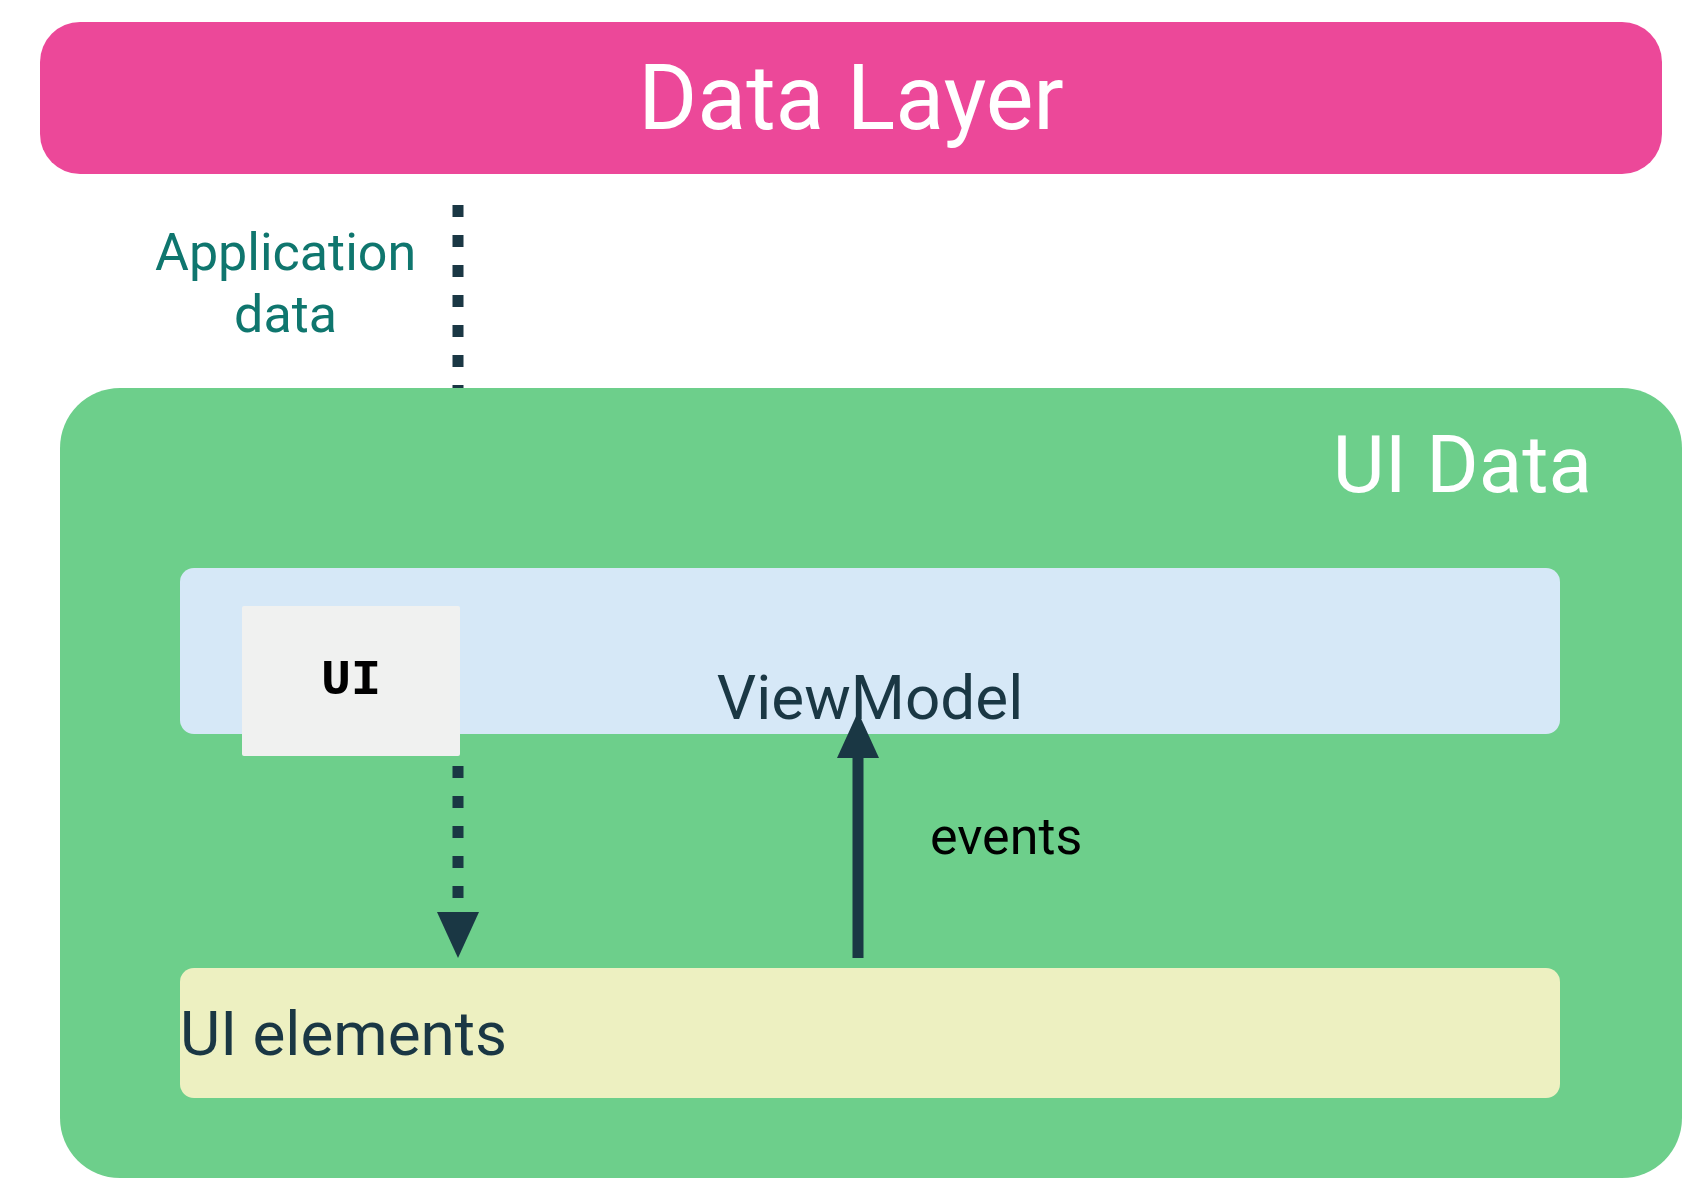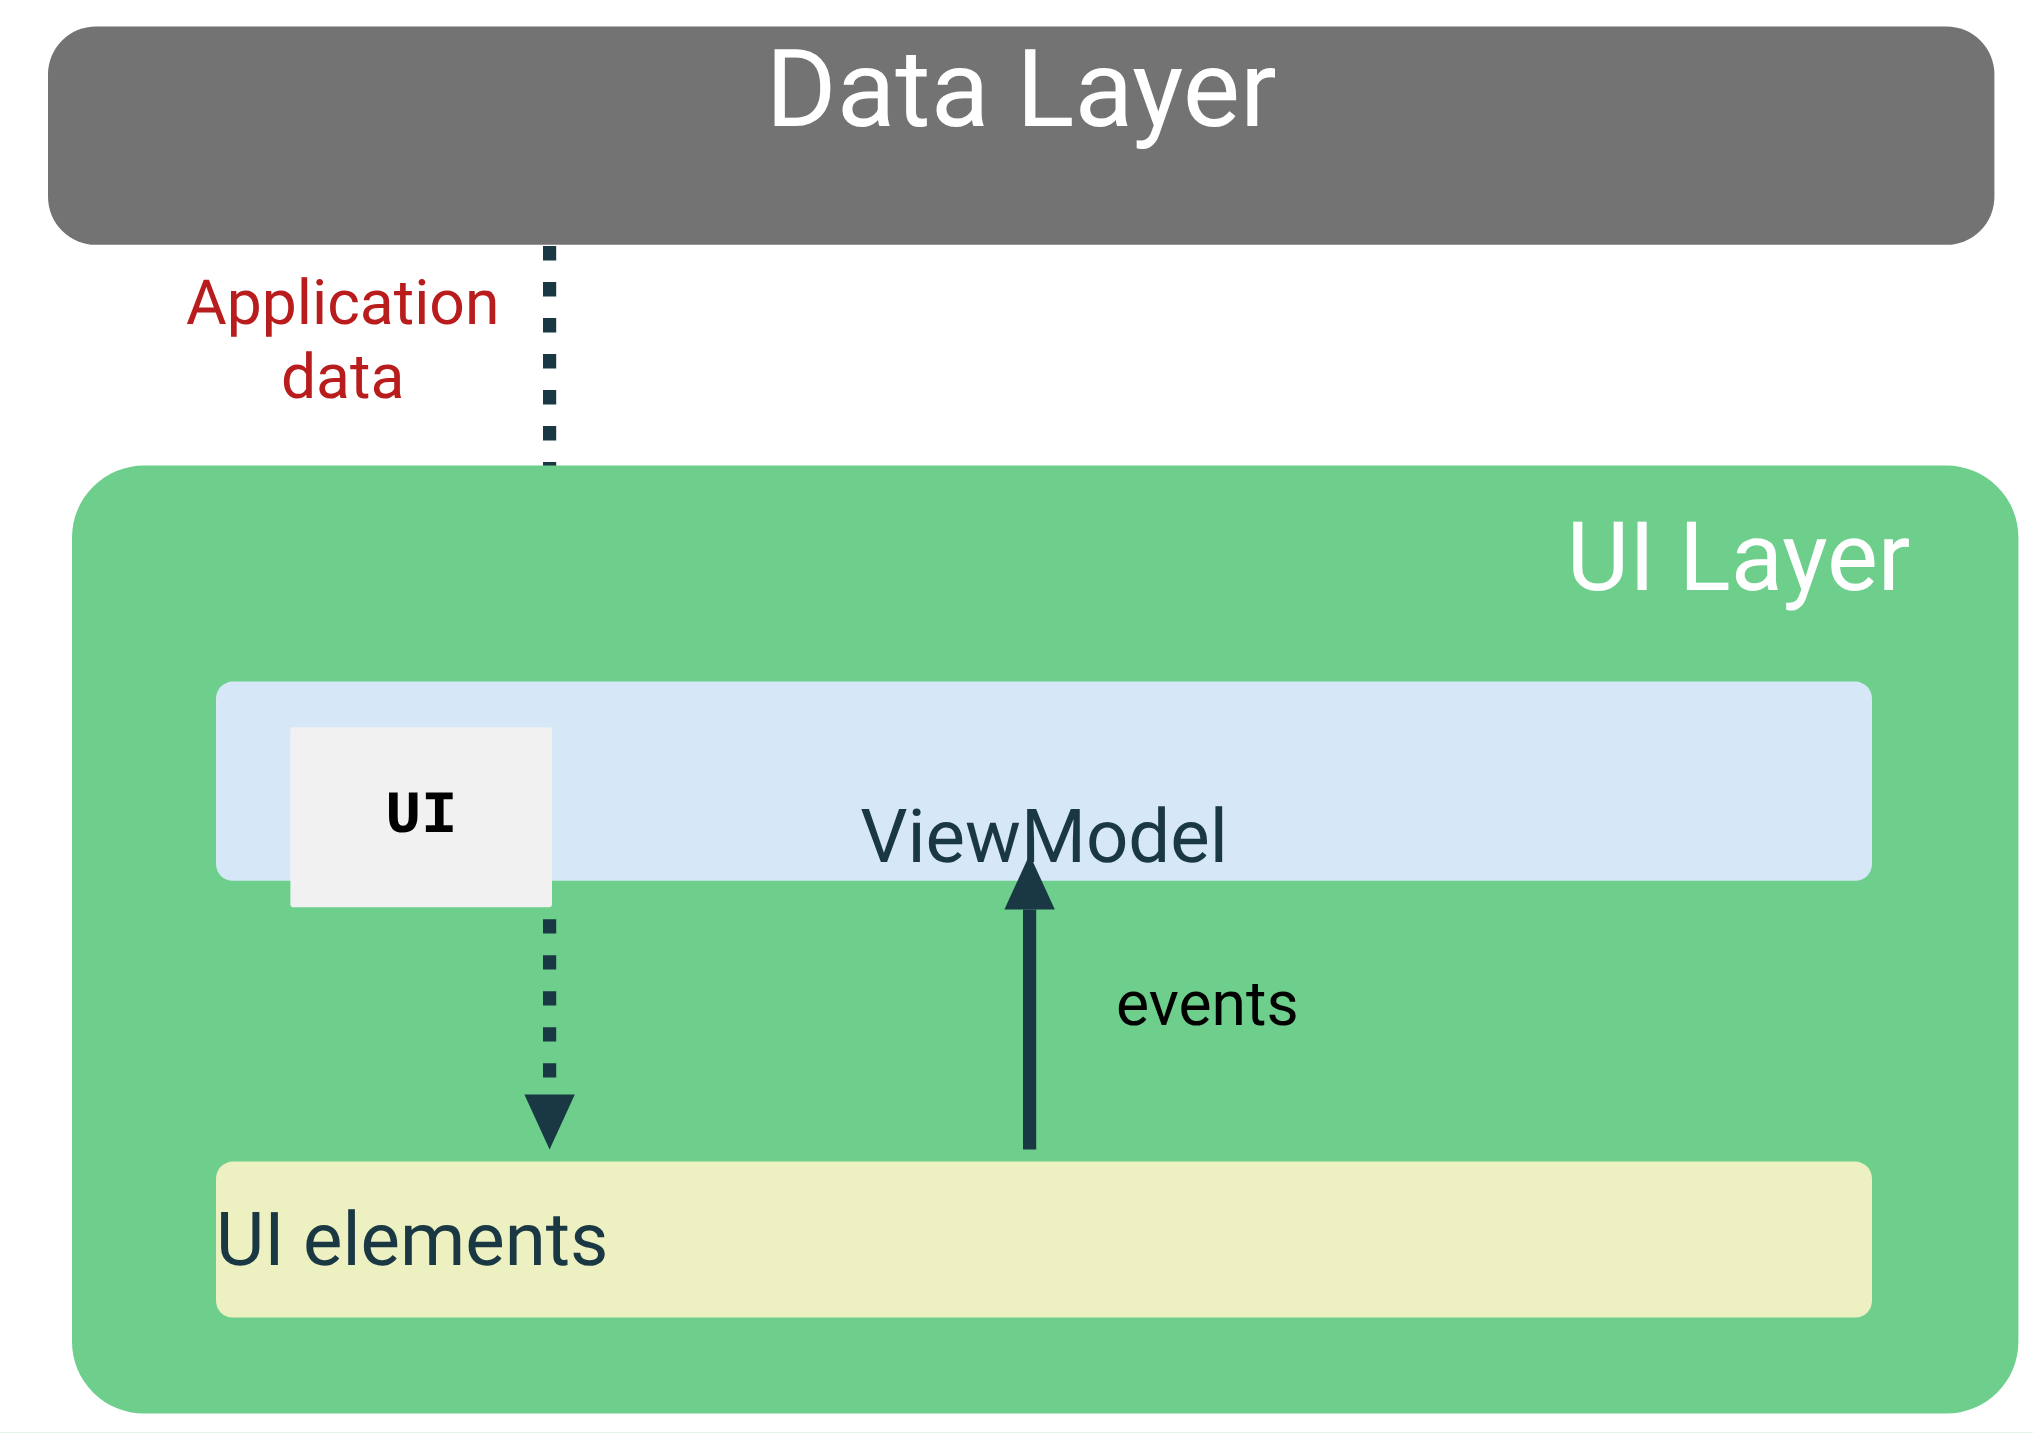--- a/index.html
+++ b/index.html
@@ -18,37 +18,37 @@
     .diagram {
       position: relative;
       width: 100%;
       height: 100%;
     }
     .data-layer-box {
       position: absolute;
       top: 12px;
       left: 30px;
       width: 1622px;
-      height: 182px;
-      background: #737373;
+      height: 152px;
+      background: #ec4899;
       border-radius: 40px;
       display: flex;
-      align-items: flex-start;
+      align-items: center;
       justify-content: center;
     }
     .data-layer-text {
       color: #ffffff;
       font-size: 90px;
       font-weight: 400;
     }
     .app-data-label {
       position: absolute;
       top: 212px;
       left: 145px;
-      color: #b91c1c;
+      color: #0f766e;
       font-size: 52px;
       text-align: center;
       line-height: 1.2;
     }
     .ui-layer-box {
       position: absolute;
       top: 378px;
       left: 50px;
       width: 1622px;
       height: 790px;
@@ -142,21 +142,21 @@
     <span>Application</span><br>
     <span>data</span>
   </div>
 
   <svg class="arrow-svg" style="top:195px; left:428px;" width="40" height="368">
     <line x1="20" y1="0" x2="20" y2="320" stroke="#1a3744" stroke-width="11" stroke-dasharray="12 18"></line>
     <polygon points="20,362 -1,316 41,316" fill="#1a3744"></polygon>
   </svg>
 
   <div class="ui-layer-box">
-    <span class="ui-layer-text">UI Layer</span>
+    <span class="ui-layer-text">UI Data</span>
 
     <div class="viewmodel-box">
       <span class="viewmodel-text">ViewModel</span>
     </div>
 
     <div class="ui-state-box">
       <div class="ui-state-text">
         <span>UI</span><br>
       </div>
     </div>

